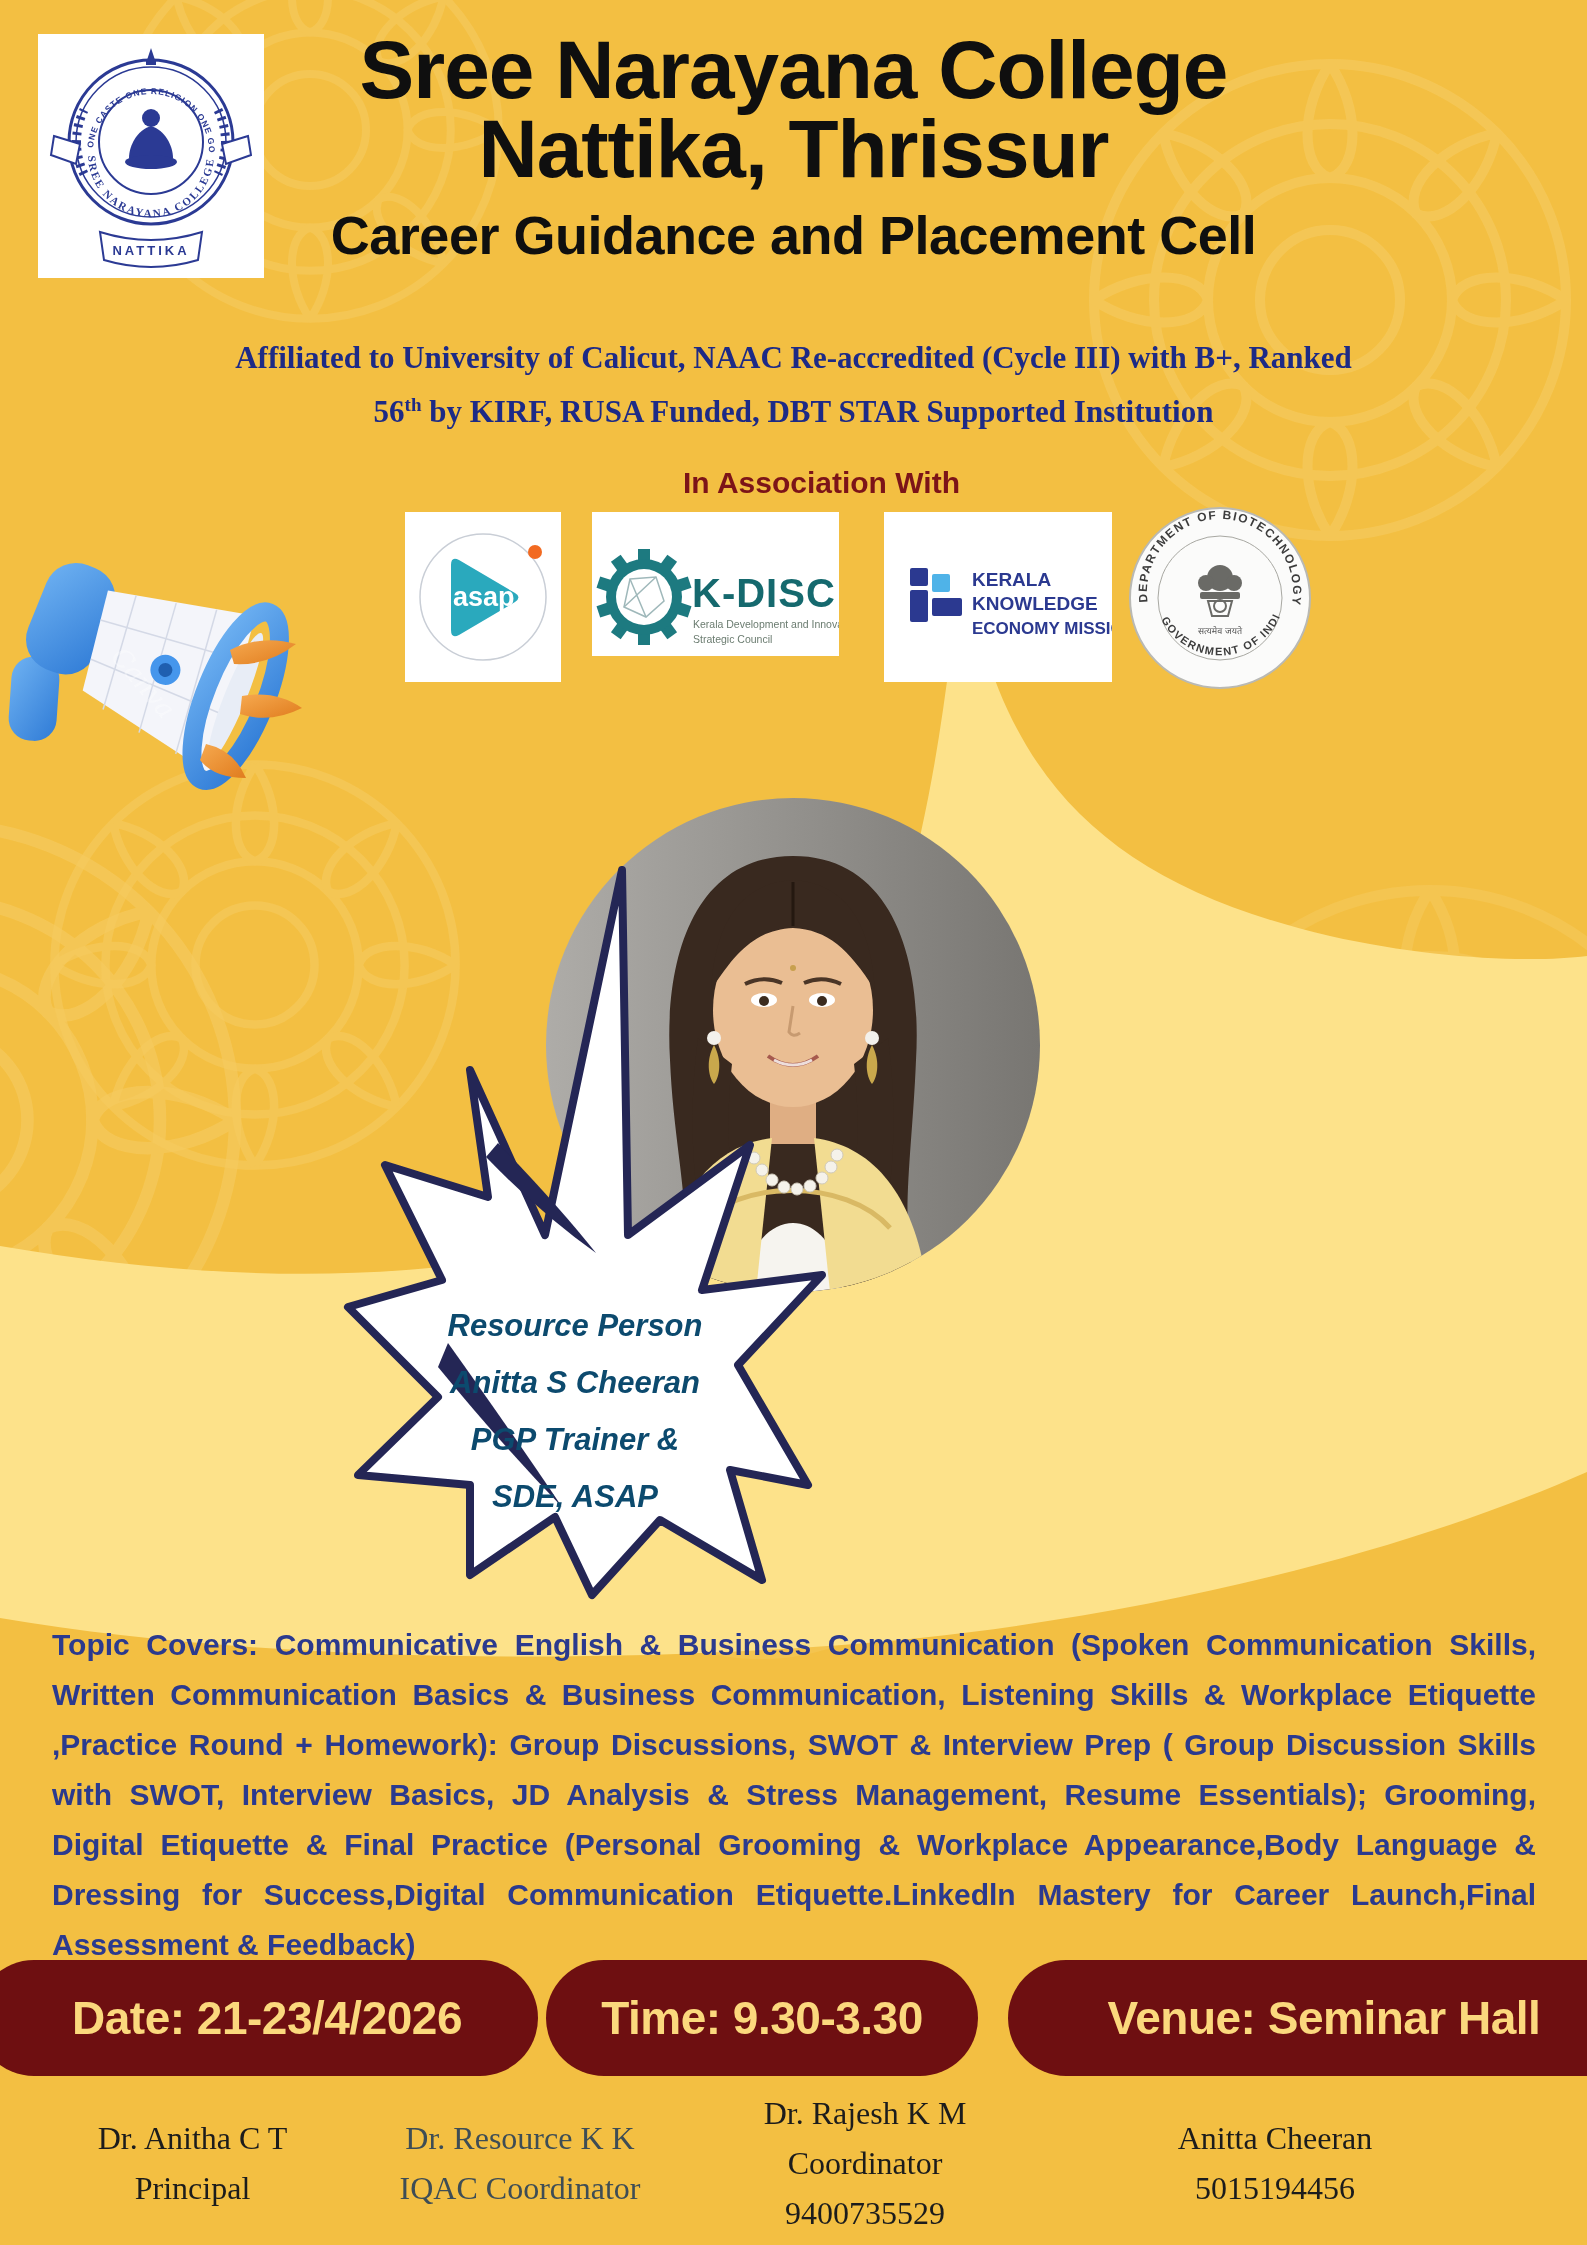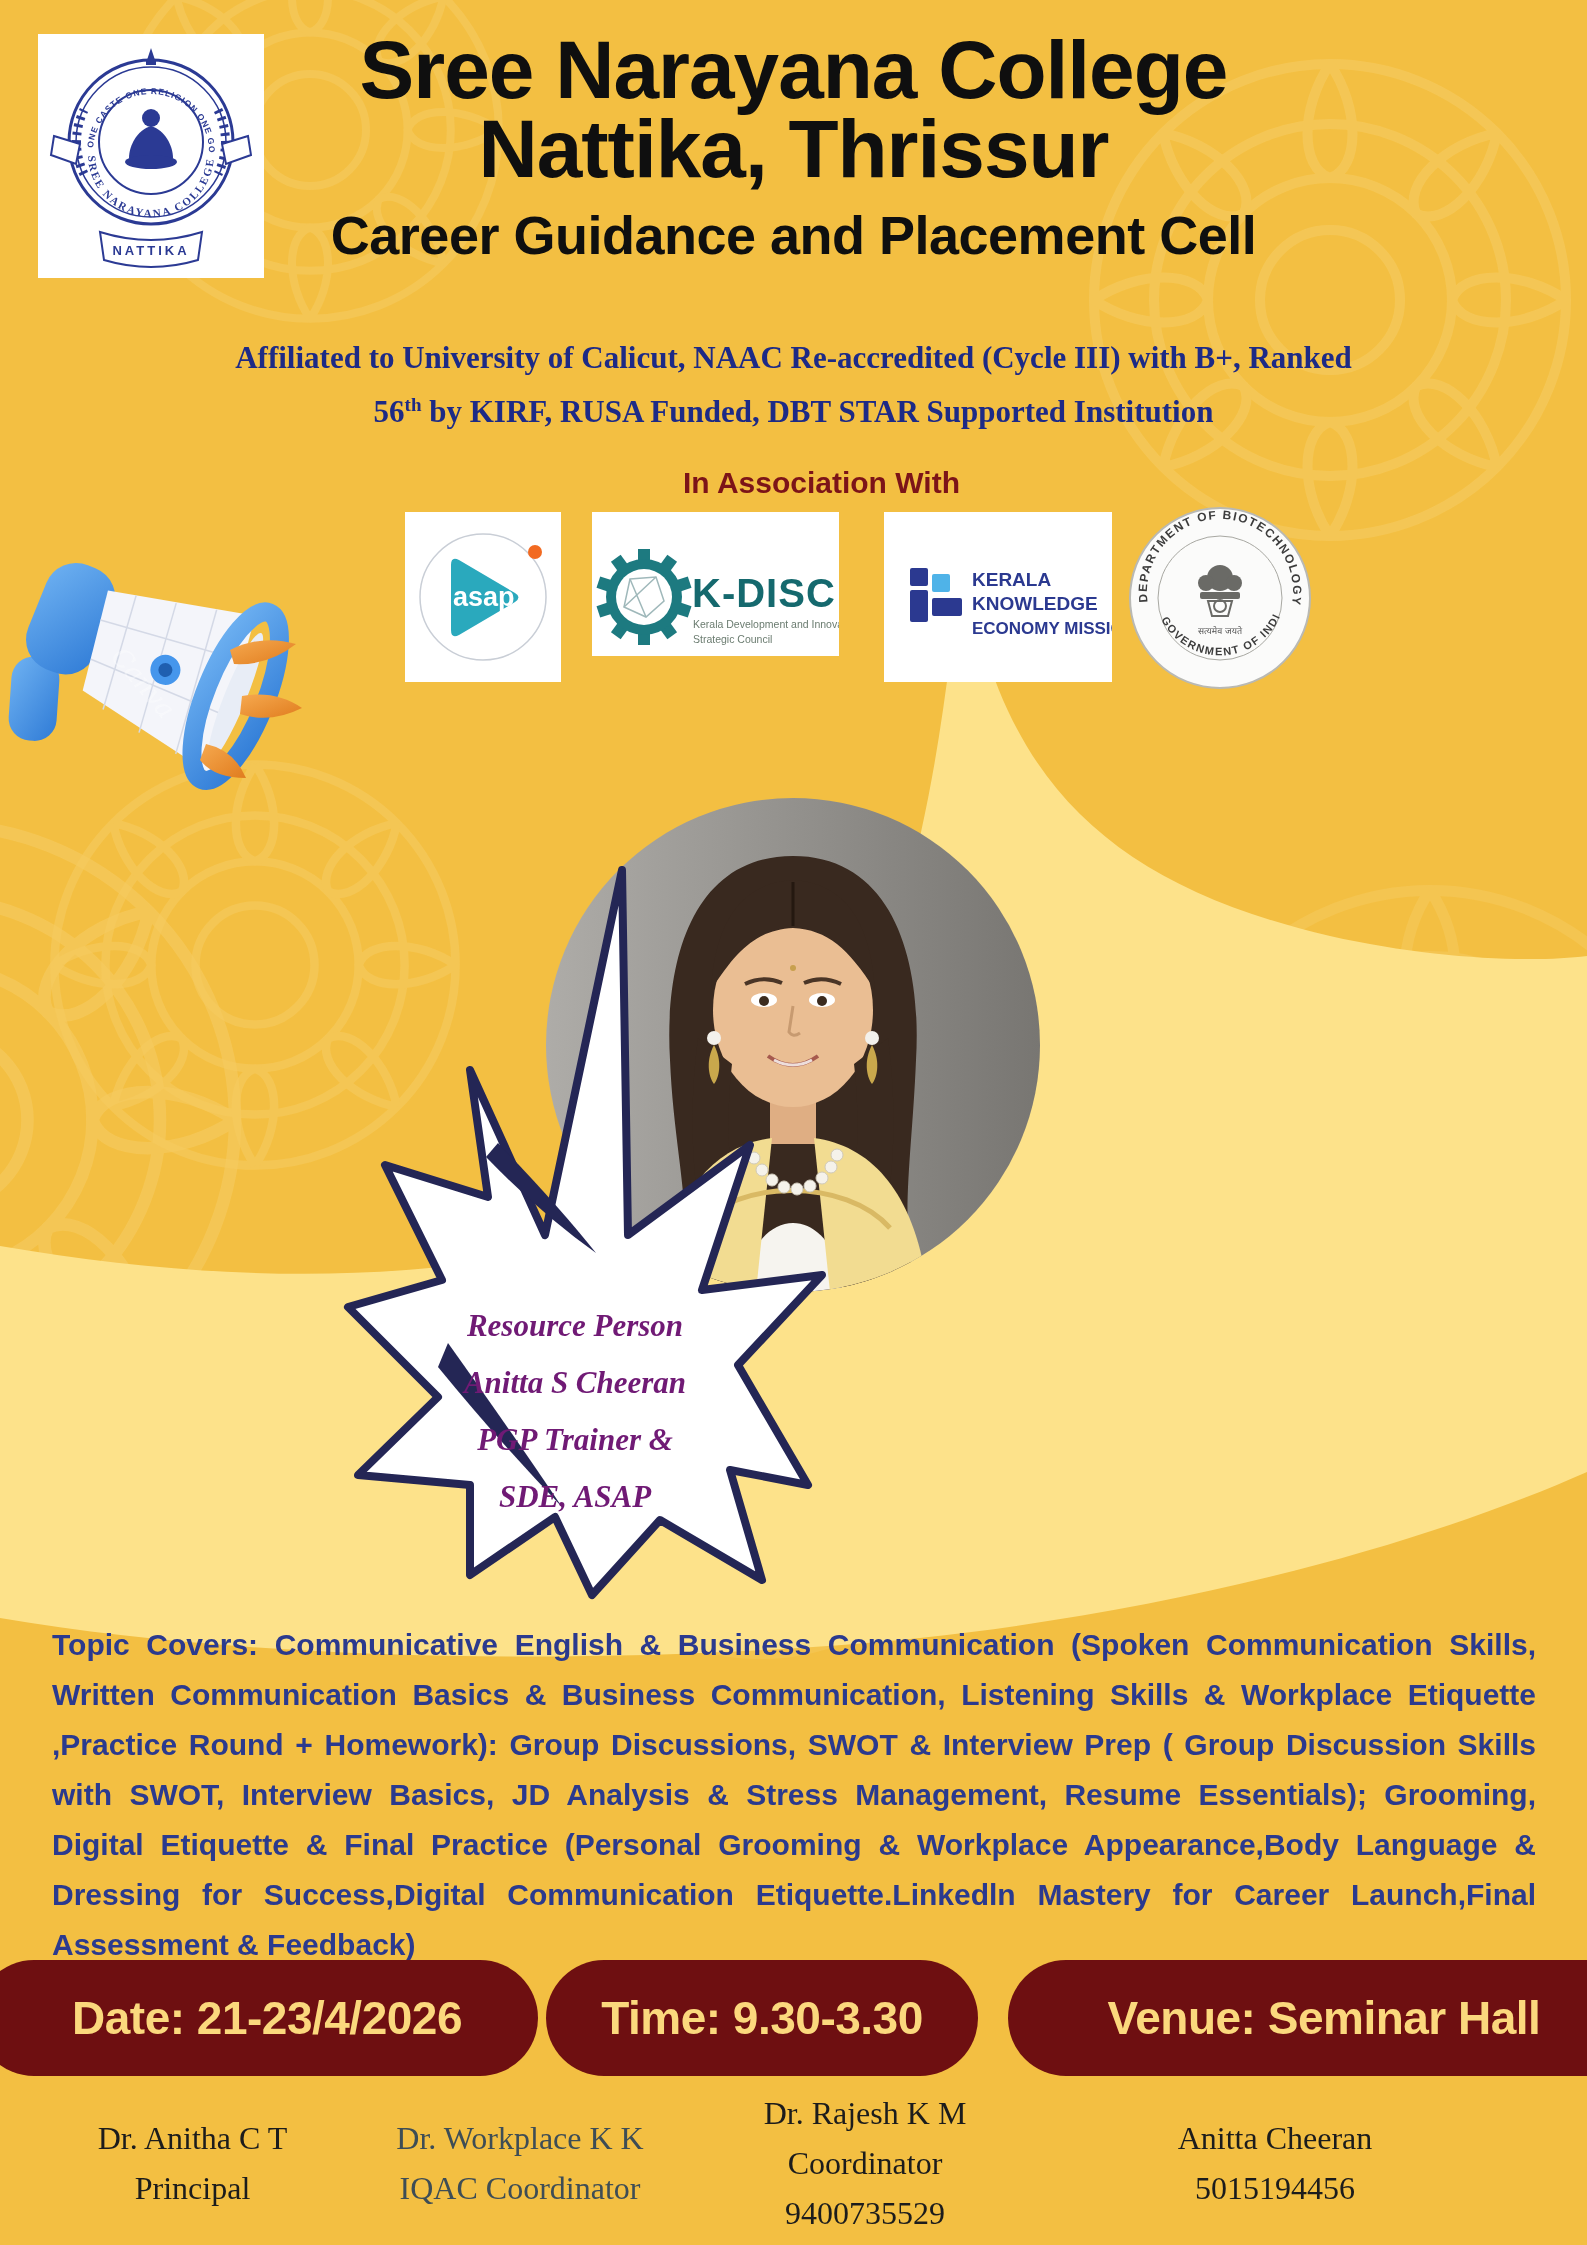--- a/index.html
+++ b/index.html
@@ -29,22 +29,22 @@
 
   
   .megaphone{left:0;top:538px;width:315px;height:275px;z-index:3;}
   .prog-title{left:0;top:694px;width:1587px;text-align:center;z-index:4;
     font-family:"DejaVu Serif",serif;font-style:italic;font-weight:bold;
     font-size:72px;color:#20246e;letter-spacing:1px;}
   .photo{left:546px;top:798px;width:494px;height:494px;border-radius:50%;
     overflow:hidden;z-index:3;}
   .burst{left:330px;top:845px;width:500px;height:760px;z-index:4;}
   .burst-text{position:absolute;left:60px;top:452px;width:370px;text-align:center;
-    font-family:Liberation Serif, serif;font-style:italic;font-weight:bold;
-    font-size:31px;line-height:57px;color:#701a75;}
+    font-family:Liberation Sans, sans-serif;font-style:italic;font-weight:bold;
+    font-size:31px;line-height:57px;color:#0c4a6e;}
 
   
   .topics{left:52px;top:1620px;width:1484px;z-index:4;font-size:30px;font-weight:bold;
     line-height:50px;color:#2b3a8e;text-align:justify;letter-spacing:0;}
 
   
   .pill{position:absolute;top:1960px;height:116px;background:#6e0f11;border-radius:58px;
     display:flex;align-items:center;justify-content:center;z-index:4;
     color:#fbd87d;font-size:46px;font-weight:800;letter-spacing:-0.5px;}
   .pill-date{left:-24px;width:542px;padding-left:20px;}
@@ -359,21 +359,21 @@
   <div class="pill pill-venue">
     <span>Venue: Seminar Hall</span>
   </div>
 
   <div class="abs footer">
     <div class="fcol">
       <div>Dr. Anitha C T</div>
       <div>Principal</div>
     </div>
     <div class="fcol fcol-alt">
-      <div>Dr. Workplace K K</div>
+      <div>Dr. Resource K K</div>
       <div>IQAC Coordinator</div>
     </div>
     <div class="fcol">
       <div>Dr. Rajesh K M</div>
       <div>Coordinator</div>
       <div>9400735529</div>
     </div>
     <div class="fcol">
       <div>Anitta Cheeran</div>
       <div>5015194456</div>

